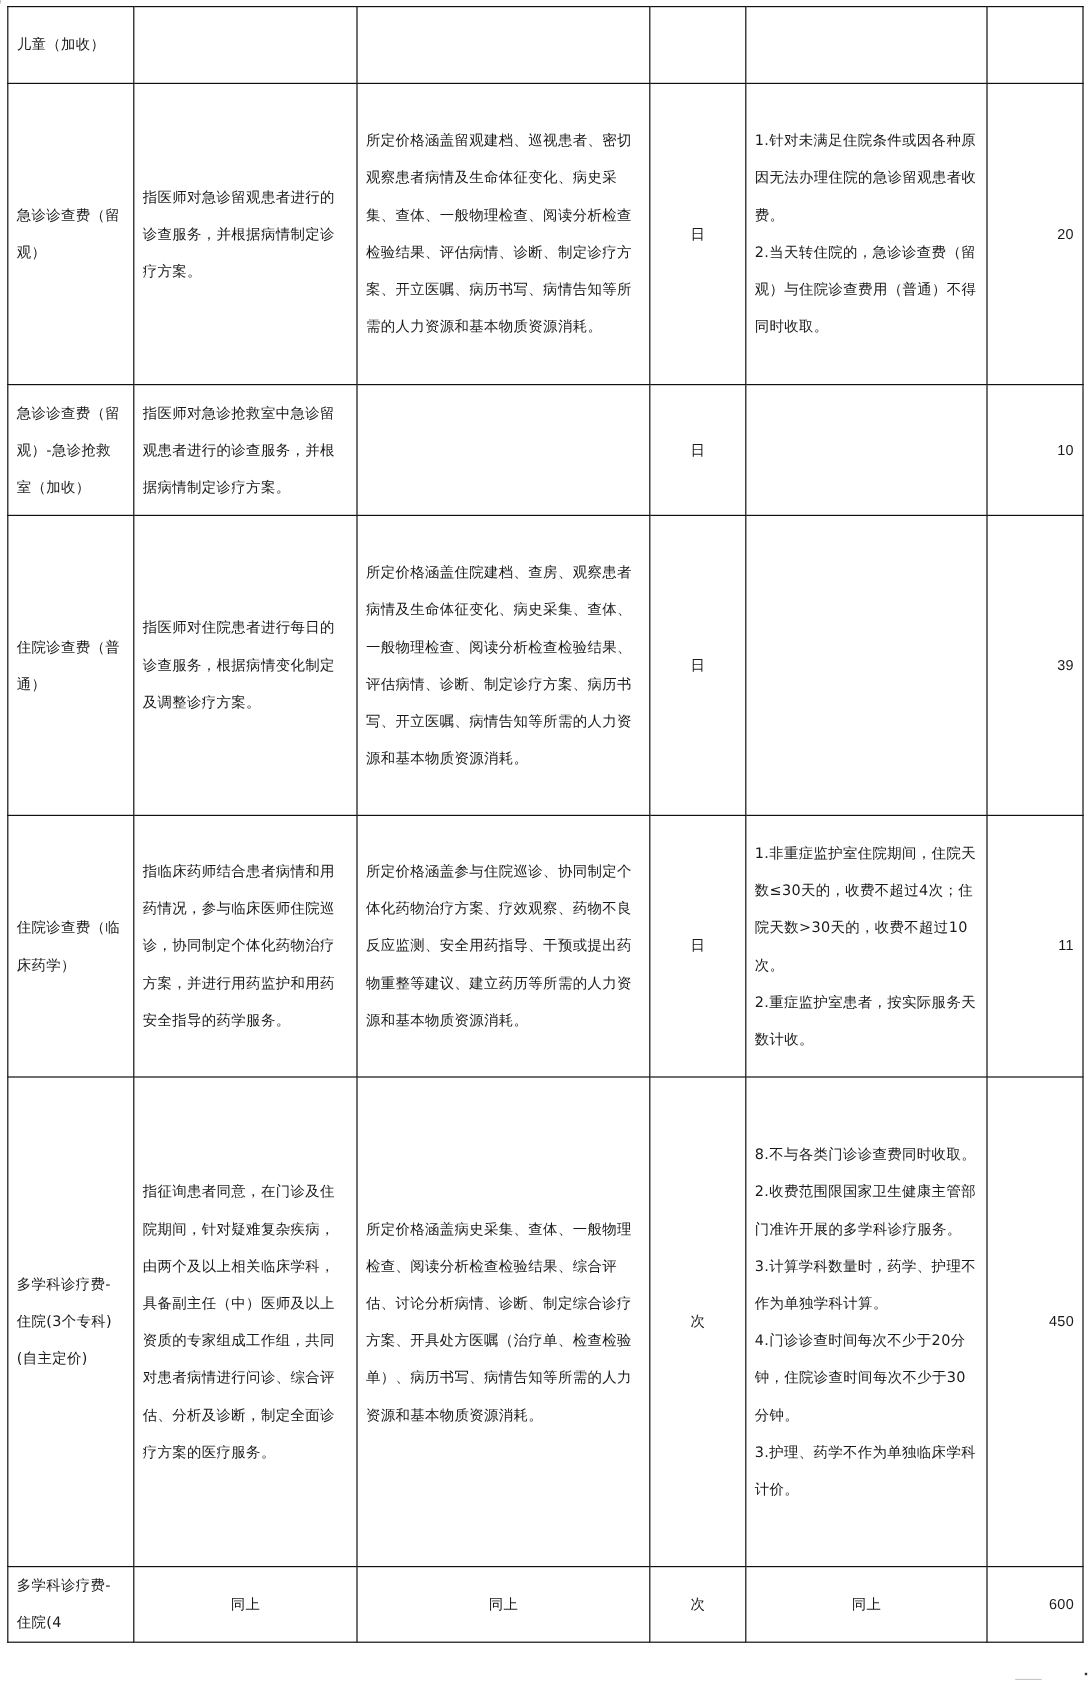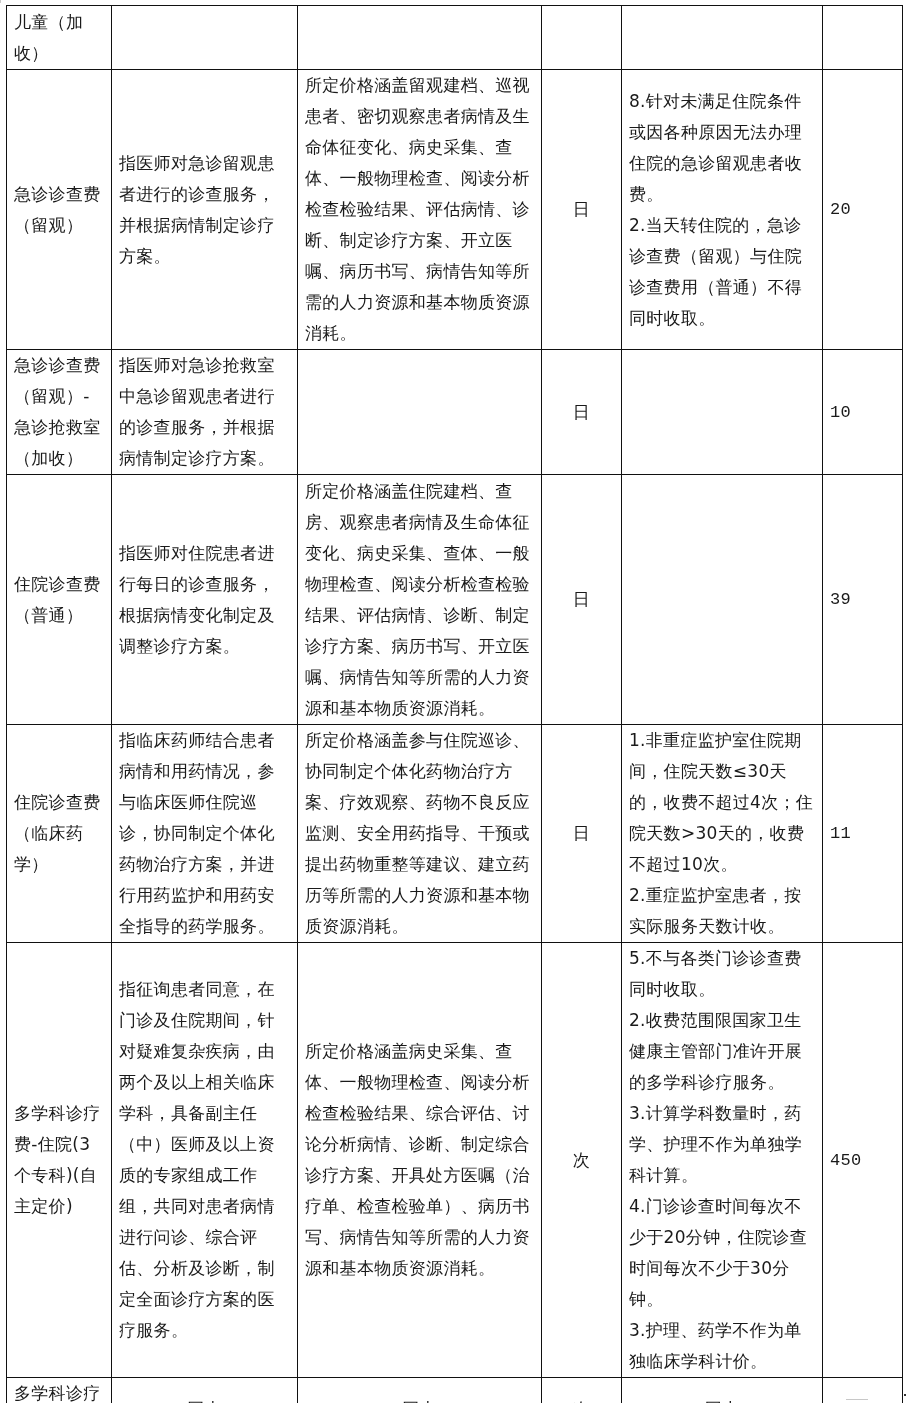--- a/index.html
+++ b/index.html
@@ -8,32 +8,32 @@
   .page-marks { position: absolute; left: 0; top: 0; width: 908px; height: 1403px; pointer-events: none; }
   .mark { position: absolute; background: #c8c8c8; }
   table.fee-table {
     position: absolute; left: 6px; top: 5px;
     border-collapse: collapse; table-layout: fixed;
     width: 896px;
   }
   table.fee-table td {
     border: 1.5px solid #111;
     padding: 0 7px;
-    font-size: 17px;
+    font-size: 12px;
     line-height: 31px;
     vertical-align: middle;
     word-break: break-all;
     letter-spacing: 0.3px;
   }
   td.c-name { text-align: left; }
   td.c-desc { text-align: left; }
   td.c-scope { text-align: left; }
   td.c-unit { text-align: center; }
   td.c-note { text-align: left; }
-  td.c-price { text-align: left; font-family: Liberation Mono, monospace; font-size: 14px; }
+  td.c-price { text-align: right; font-family: Liberation Sans, sans-serif; font-size: 14px; }
   td.top { vertical-align: top; }
   .note-item { display: block; }
 </style>
 </head>
 <body>
 
 <div class="page-marks">
   <div class="mark" style="left:0;top:0;width:1px;height:3px;"></div>
   <div class="mark" style="left:846px;top:1399px;width:22px;height:1px;"></div>
   <div class="mark" style="left:904px;top:1394px;width:2px;height:2px;background:#333;"></div>
@@ -58,21 +58,21 @@
       <td class="c-note"></td>
       <td class="c-price"><span></span></td>
     </tr>
 
     <tr style="height:251px">
       <td class="c-name"><span>急诊诊查费（留观）</span></td>
       <td class="c-desc"><span>指医师对急诊留观患者进行的诊查服务，并根据病情制定诊疗方案。</span></td>
       <td class="c-scope"><span>所定价格涵盖留观建档、巡视患者、密切观察患者病情及生命体征变化、病史采集、查体、一般物理检查、阅读分析检查检验结果、评估病情、诊断、制定诊疗方案、开立医嘱、病历书写、病情告知等所需的人力资源和基本物质资源消耗。</span></td>
       <td class="c-unit"><span>日</span></td>
       <td class="c-note">
-        <span class="note-item">8.针对未满足住院条件或因各种原因无法办理住院的急诊留观患者收费。</span>
+        <span class="note-item">1.针对未满足住院条件或因各种原因无法办理住院的急诊留观患者收费。</span>
         <span class="note-item">2.当天转住院的，急诊诊查费（留观）与住院诊查费用（普通）不得同时收取。</span>
       </td>
       <td class="c-price"><span>20</span></td>
     </tr>
 
     <tr style="height:109px">
       <td class="c-name"><span>急诊诊查费（留观）-急诊抢救室（加收）</span></td>
       <td class="c-desc"><span>指医师对急诊抢救室中急诊留观患者进行的诊查服务，并根据病情制定诊疗方案。</span></td>
       <td class="c-scope"><span></span></td>
       <td class="c-unit"><span>日</span></td>
@@ -100,21 +100,21 @@
       </td>
       <td class="c-price"><span>11</span></td>
     </tr>
 
     <tr style="height:408px">
       <td class="c-name"><span>多学科诊疗费-住院(3个专科)(自主定价)</span></td>
       <td class="c-desc"><span>指征询患者同意，在门诊及住院期间，针对疑难复杂疾病，由两个及以上相关临床学科，具备副主任（中）医师及以上资质的专家组成工作组，共同对患者病情进行问诊、综合评估、分析及诊断，制定全面诊疗方案的医疗服务。</span></td>
       <td class="c-scope"><span>所定价格涵盖病史采集、查体、一般物理检查、阅读分析检查检验结果、综合评估、讨论分析病情、诊断、制定综合诊疗方案、开具处方医嘱（治疗单、检查检验单）、病历书写、病情告知等所需的人力资源和基本物质资源消耗。</span></td>
       <td class="c-unit"><span>次</span></td>
       <td class="c-note">
-        <span class="note-item">5.不与各类门诊诊查费同时收取。</span>
+        <span class="note-item">8.不与各类门诊诊查费同时收取。</span>
         <span class="note-item">2.收费范围限国家卫生健康主管部门准许开展的多学科诊疗服务。</span>
         <span class="note-item">3.计算学科数量时，药学、护理不作为单独学科计算。</span>
         <span class="note-item">4.门诊诊查时间每次不少于20分钟，住院诊查时间每次不少于30分钟。</span>
         <span class="note-item">3.护理、药学不作为单独临床学科计价。</span>
       </td>
       <td class="c-price"><span>450</span></td>
     </tr>
 
     <tr style="height:63px">
       <td class="c-name"><span>多学科诊疗费-住院(4</span></td>

